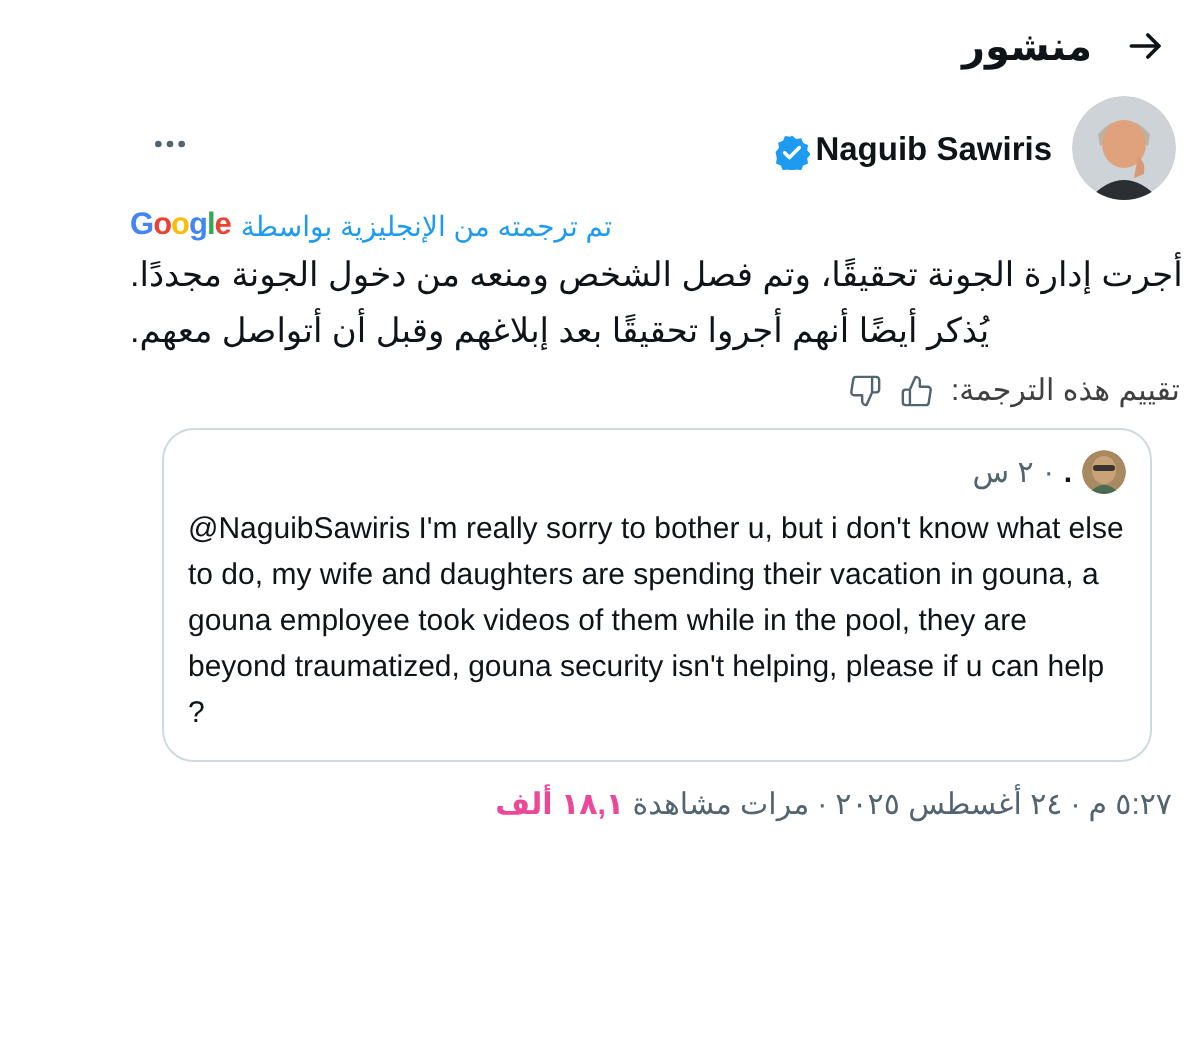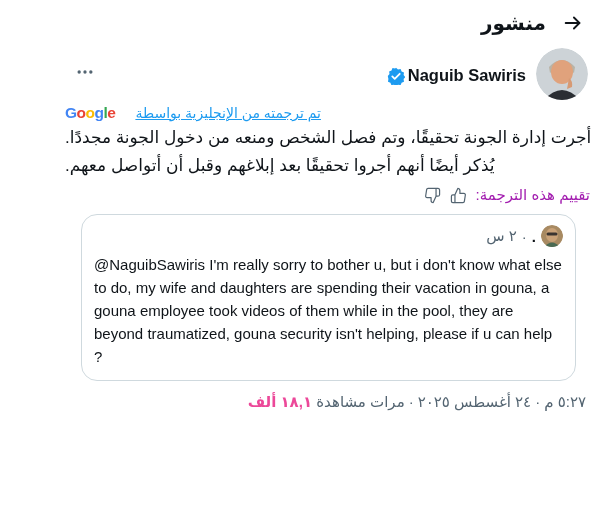--- a/index.html
+++ b/index.html
@@ -29,41 +29,41 @@
 
   
   .tweet-text {
     direction:ltr; text-align:left;
     font-size:17px; line-height:26px; color:#0f1419;
     padding:0 12px 0 10px; margin-top:12px;
   }
 
   
   .google-line {
-    direction:ltr; display:flex; align-items:center; gap:20px;
+    direction:ltr; display:flex; align-items:center; gap:5px;
     padding-left:8px; margin-top:4px; font-size:14px; color:#1d9bf0;
   }
   .google-logo { font-size:15.5px; font-weight:bold; letter-spacing:-0.5px; direction:ltr; }
   .gl-0,.gl-3 { color:#4285F4; }
   .gl-1,.gl-5 { color:#EA4335; }
   .gl-2 { color:#FBBC05; }
   .gl-4 { color:#34A853; }
-  .attr-text { direction:rtl;text-decoration:underline; }
+  .attr-text { direction:rtl; }
 
   
   .translated-text {
     direction:rtl; text-align:left;
     font-size:17px; line-height:28px; color:#0f1419;
     padding:2px 8px 0 8px;
   }
 
   
   .rate-row {
     direction:rtl; display:flex; align-items:center; justify-content:flex-start;
-    gap:9px; padding:0 10px; margin-top:6px; color:#a21caf; font-size:15px;
+    gap:9px; padding:0 10px; margin-top:6px; color:#404040; font-size:15px;
   }
   .rate-row svg { cursor:pointer; }
 
   
   .quote-card {
     margin:10px 24px 0 24px;
     border:1px solid #cfd9de; border-radius:16px;
     padding:10px 12px 12px 12px; cursor:pointer;
   }
   .quote-header { display:flex; align-items:center; gap:5px; }

